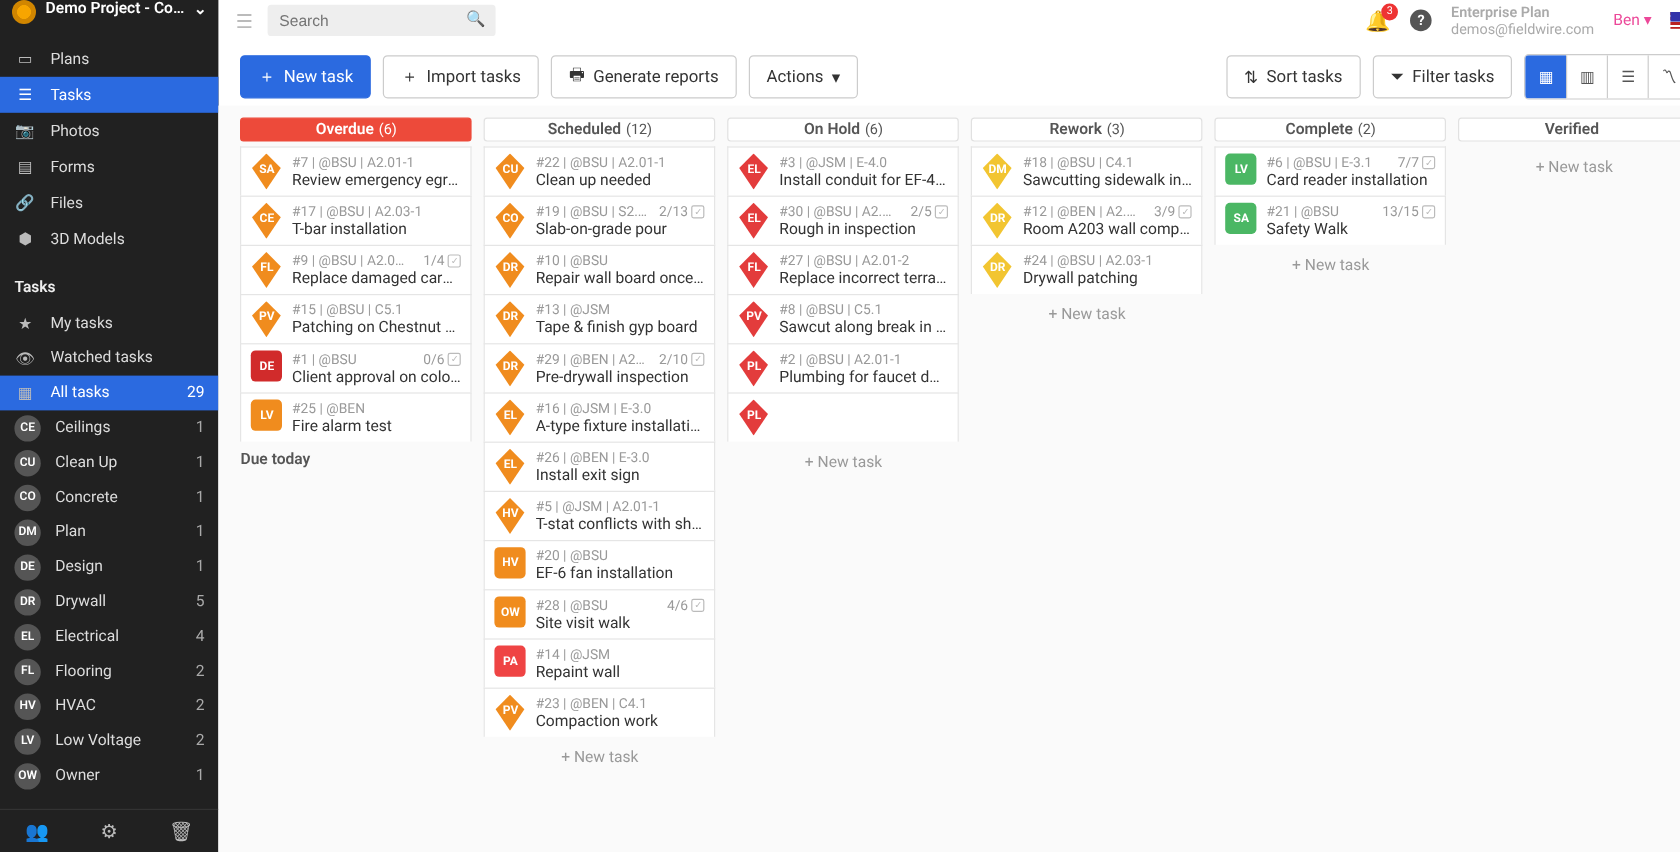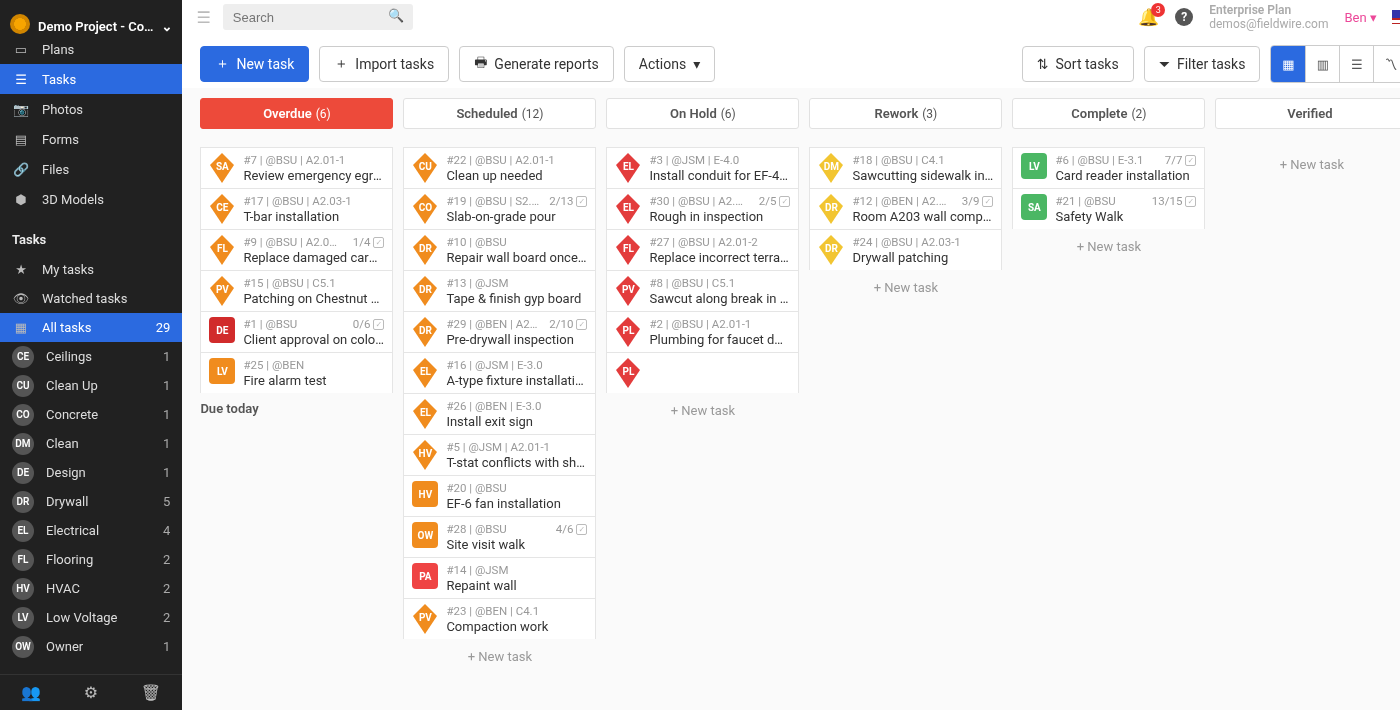--- a/index.html
+++ b/index.html
@@ -1,20 +1,20 @@
 <!DOCTYPE html>
 <html><head>
 <meta charset="utf-8">
 <style>
 *{box-sizing:border-box;margin:0;padding:0}
 body{font-family:-apple-system,BlinkMacSystemFont,"Segoe UI",Roboto,Helvetica,Arial,sans-serif;font-size:13px;color:#333;background:#fff;overflow:hidden}
 .app{display:flex;width:1400px;height:710px}
 
 .sidebar{width:205px;background:#212121;color:#ccc;display:flex;flex-direction:column}
-.sb-header{display:flex;align-items:flex-end;height:34px;padding:0 10px;gap:8px;font-weight:600;color:#fff}
+.sb-header{display:flex;align-items:flex-start;height:34px;padding:0 10px;gap:8px;font-weight:600;color:#fff}
 .sb-logo{width:20px;height:20px;border-radius:50%;background:radial-gradient(circle at 50% 50%,#f7a500 40%,#d18600 42%)}
 .sb-header-title{flex:1;white-space:nowrap;overflow:hidden;text-overflow:ellipsis}
 .sb-chevron{color:#fff}
 .sb-nav{display:flex;flex-direction:column}
 .sb-item{display:flex;align-items:center;height:30px;padding:0 12px;gap:12px;cursor:pointer;color:#ddd}
 .sb-item.active{background:#2b6ae0;color:#fff}
 .sb-icon{width:18px;text-align:center;color:#bbb}
 .sb-item.active .sb-icon{color:#fff}
 .sb-section-title{padding:18px 12px 8px;color:#eee;font-weight:600;font-size:13px}
 .sb-task-item{display:flex;align-items:center;height:29px;padding:0 12px;gap:12px;cursor:pointer;color:#ddd}
@@ -45,21 +45,21 @@
 .btn{height:36px;padding:0 14px;border-radius:4px;display:inline-flex;align-items:center;gap:7px;font-size:14px;cursor:pointer;border:1px solid #ccc;background:#fff;color:#333;white-space:nowrap}
 .btn.primary{background:#2b6ae0;border-color:#2b6ae0;color:#fff}
 .toolbar-spacer{flex:1}
 .view-toggle{display:flex;border:1px solid #ccc;border-radius:4px;overflow:hidden}
 .view-toggle .vbtn{width:34px;height:36px;display:flex;align-items:center;justify-content:center;cursor:pointer;color:#555;border-left:1px solid #ccc}
 .view-toggle .vbtn:first-child{border-left:none}
 .view-toggle .vbtn.active{background:#2b6ae0;color:#fff}
 
 .board{flex:1;display:flex;gap:10px;padding:10px 18px;overflow:auto;background:#fafafa}
 .col{width:193px;display:flex;flex-direction:column;flex:none}
-.col-header{height:31px;border-radius:3px;display:flex;align-items:center;justify-content:center;font-weight:600;font-size:13px;color:#555;margin-bottom:18px;background:#fff;border:1px solid #e1e1e1}
+.col-header{height:20px;border-radius:3px;display:flex;align-items:center;justify-content:center;font-weight:600;font-size:13px;color:#555;margin-bottom:4px;background:#fff;border:1px solid #e1e1e1}
 .col-header.overdue{background:#ed4a3a;color:#fff;border-color:#ed4a3a}
 .col-header .cnt{font-weight:400;margin-left:4px;font-size:12px}
 .card{background:#fff;border:1px solid #e5e5e5;border-bottom:none;display:flex;padding:5px 8px;gap:8px;cursor:pointer}
 .col .card:last-of-type{border-bottom:1px solid #e5e5e5}
 .pin{width:26px;height:30px;flex:none;display:flex;align-items:center;justify-content:center;font-size:10px;font-weight:700;color:#fff;position:relative}
 .pin svg{position:absolute;top:0;left:0;width:100%;height:100%}
 .pin span{position:relative;z-index:1;top:-2px}
 .pin.square{width:26px;height:26px;border-radius:4px;display:flex;align-items:center;justify-content:center}
 .pin.square span{top:0}
 .card-body{flex:1;min-width:0}
@@ -132,21 +132,21 @@
           <span>Clean Up</span>
           <span class="count">1</span>
         </div>
         <div class="sb-task-item">
           <span class="cat-badge">CO</span>
           <span>Concrete</span>
           <span class="count">1</span>
         </div>
         <div class="sb-task-item">
           <span class="cat-badge">DM</span>
-          <span>Clean</span>
+          <span>Plan</span>
           <span class="count">1</span>
         </div>
         <div class="sb-task-item">
           <span class="cat-badge">DE</span>
           <span>Design</span>
           <span class="count">1</span>
         </div>
         <div class="sb-task-item">
           <span class="cat-badge">DR</span>
           <span>Drywall</span>

